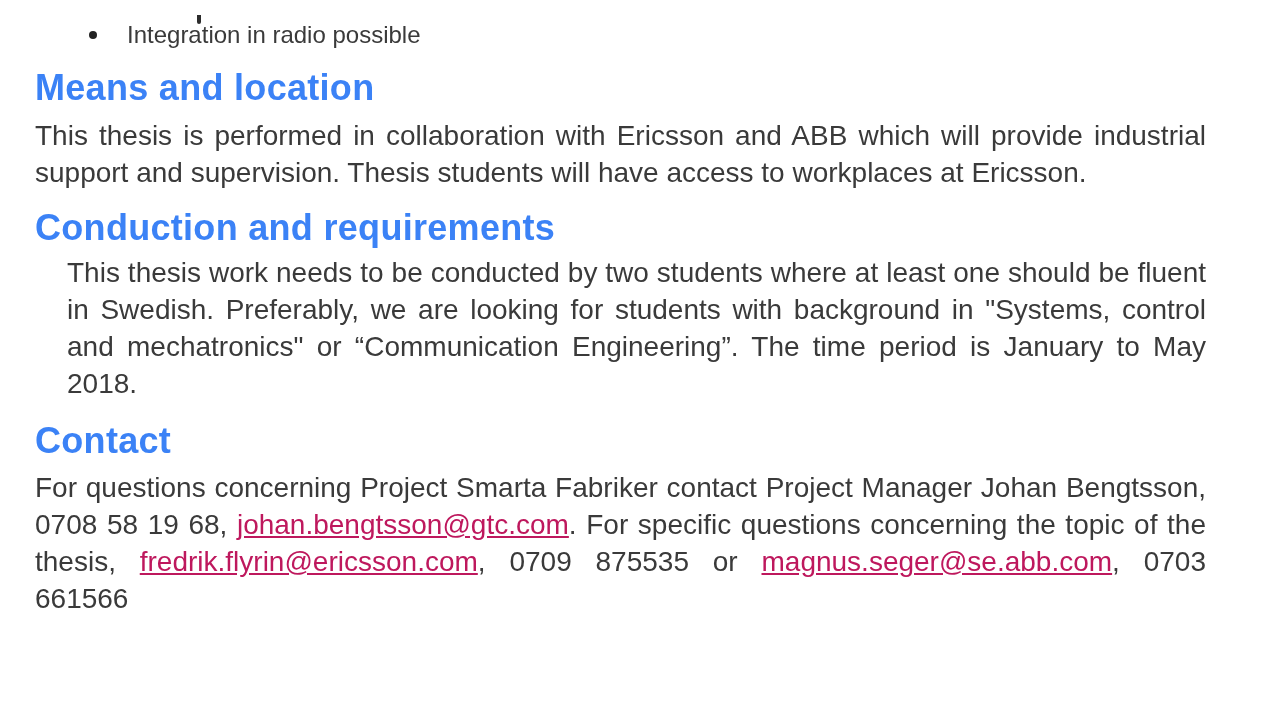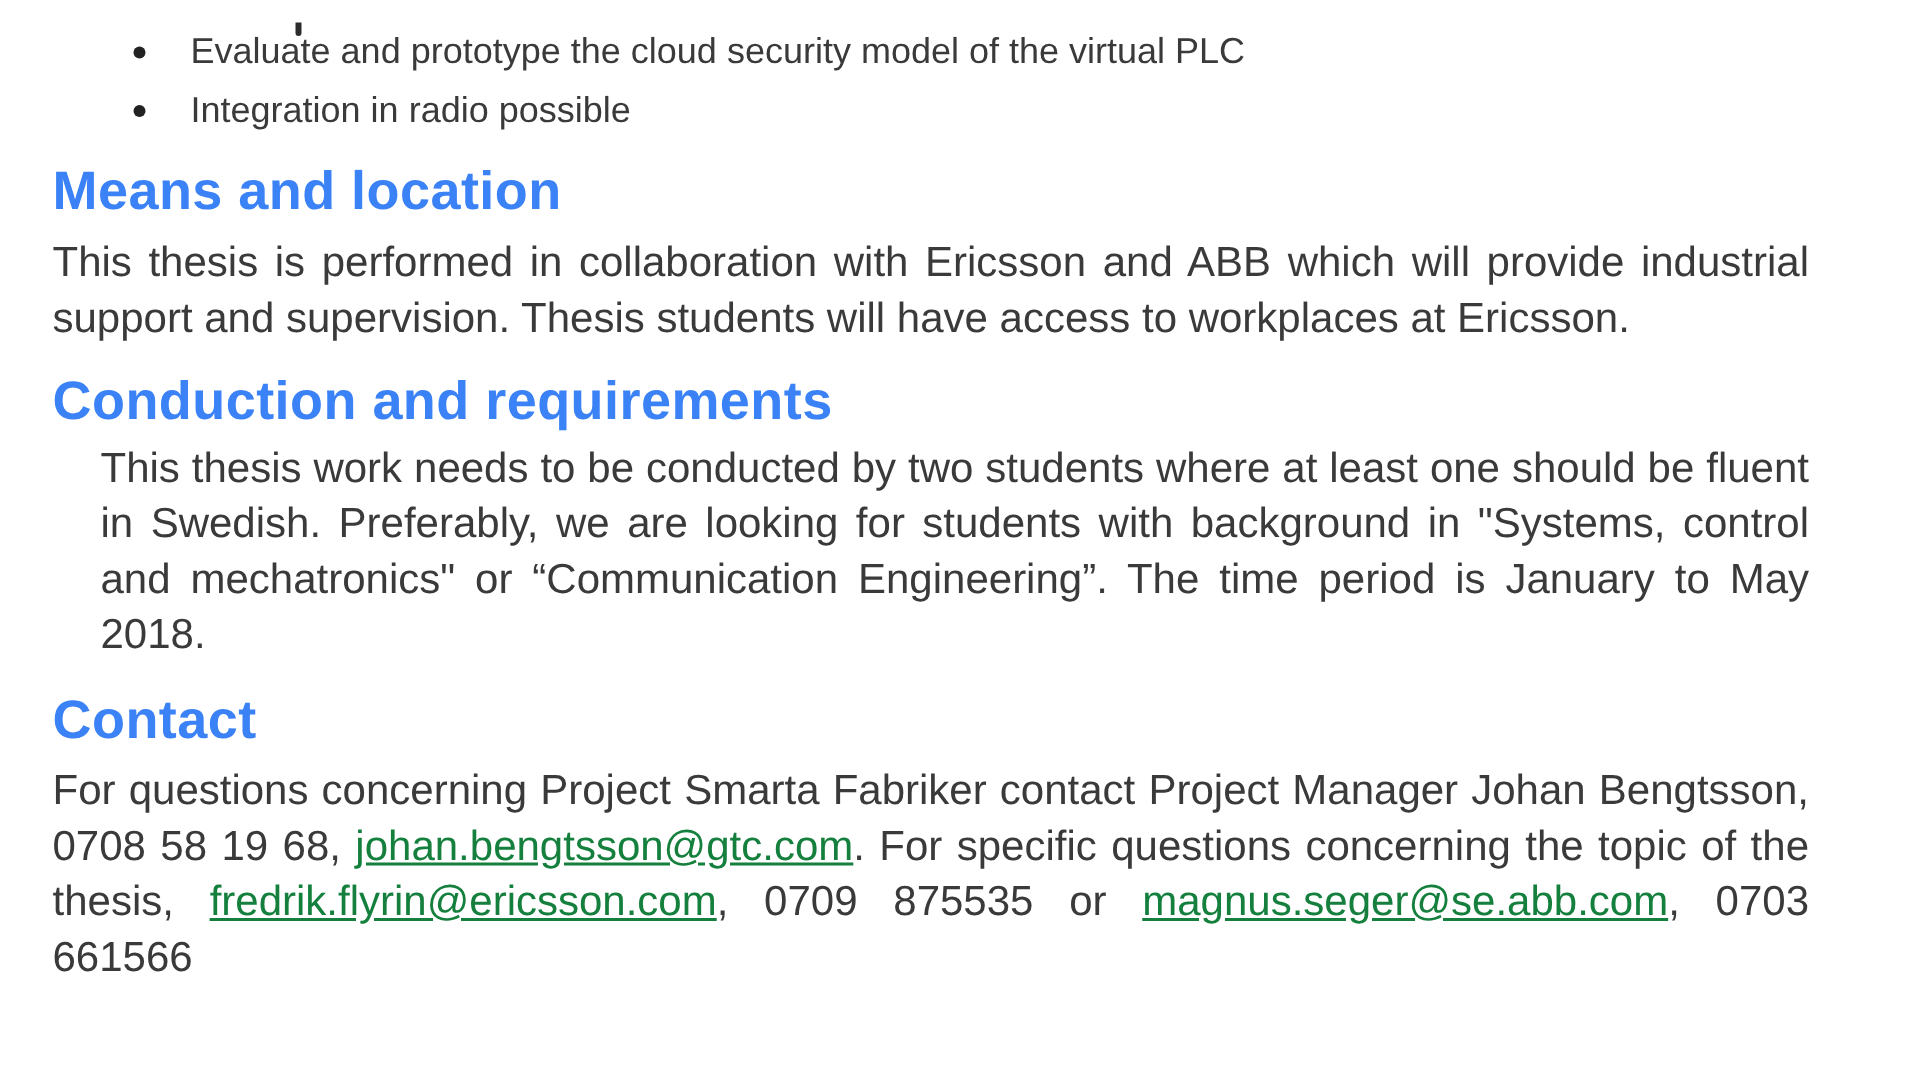--- a/index.html
+++ b/index.html
@@ -69,34 +69,33 @@
     font-size: 28px;
     line-height: 37px;
     text-align: justify;
     color: #3a3a3a;
   }
   .p-means    { margin-top: 13px; }
   .p-cond     { margin-top: 10px; margin-left: 32px; }
   .p-contact1 { margin-top: 12px; }
   .p-contact2 { margin-top: 16px; }
   a.email-link {
-    color: #15803d;
+    color: #be185d;
     text-decoration: underline;
     cursor: pointer;
   }
 </style>
 </head>
 <body>
 
 <div class="page">
 
   <div class="frag"></div>
 
   <ul class="bullets">
-    <li><span class="dot"></span><span>Evaluate and prototype the cloud security model of the virtual PLC</span></li>
     <li><span class="dot"></span><span>Integration in radio possible</span></li>
   </ul>
 
   <h2 class="h-means">Means and location</h2>
   <p class="p-means">This thesis is performed in collaboration with Ericsson and ABB which will provide industrial support and supervision. Thesis students will have access to workplaces at Ericsson.</p>
 
   <h2 class="h-cond">Conduction and requirements</h2>
   <p class="p-cond">This thesis work needs to be conducted by two students where at least one should be fluent in Swedish. Preferably, we are looking for students with background in "Systems, control and mechatronics" or “Communication Engineering”. The time period is January to May 2018.</p>
 
   <h2 class="h-contact">Contact</h2>

